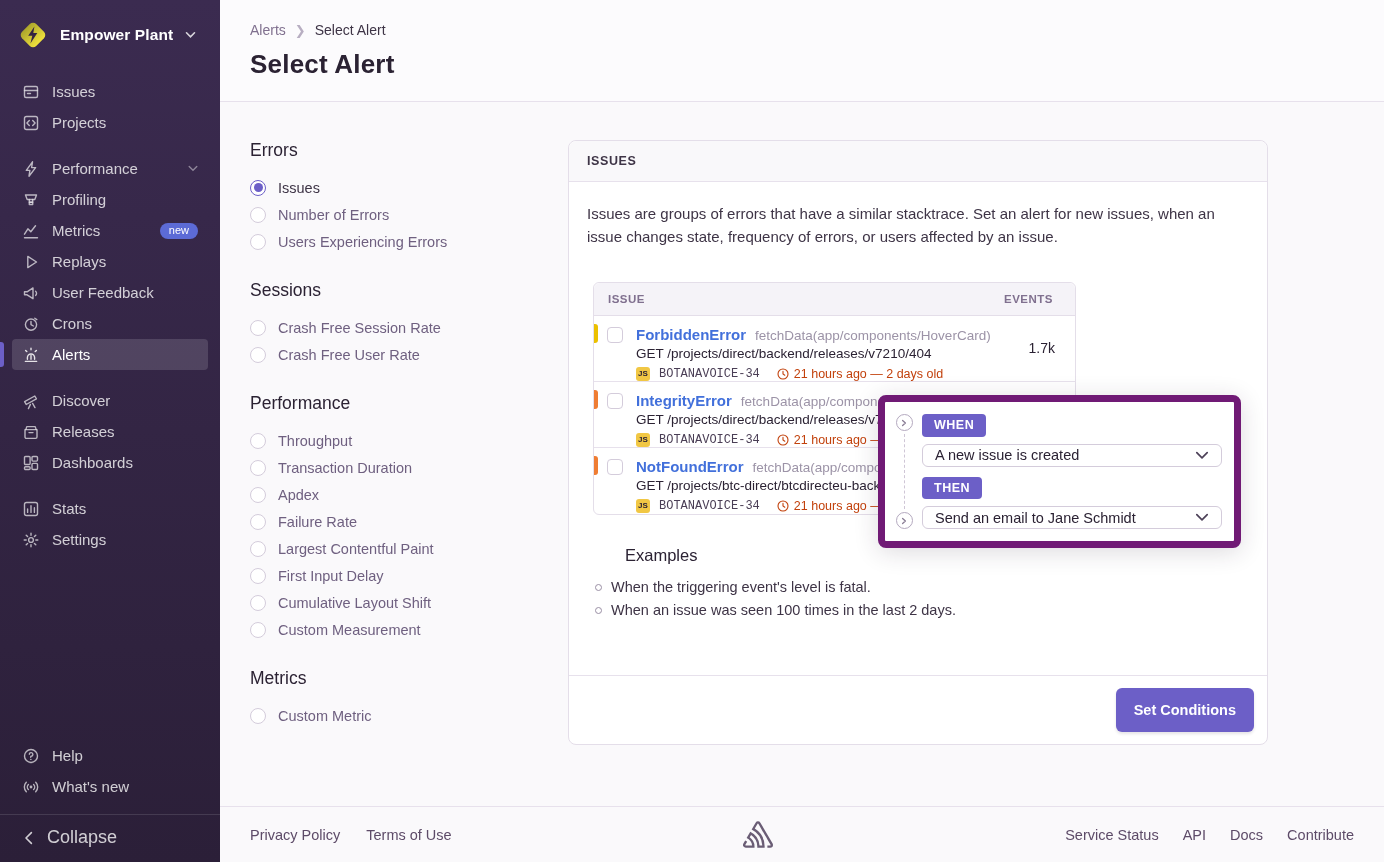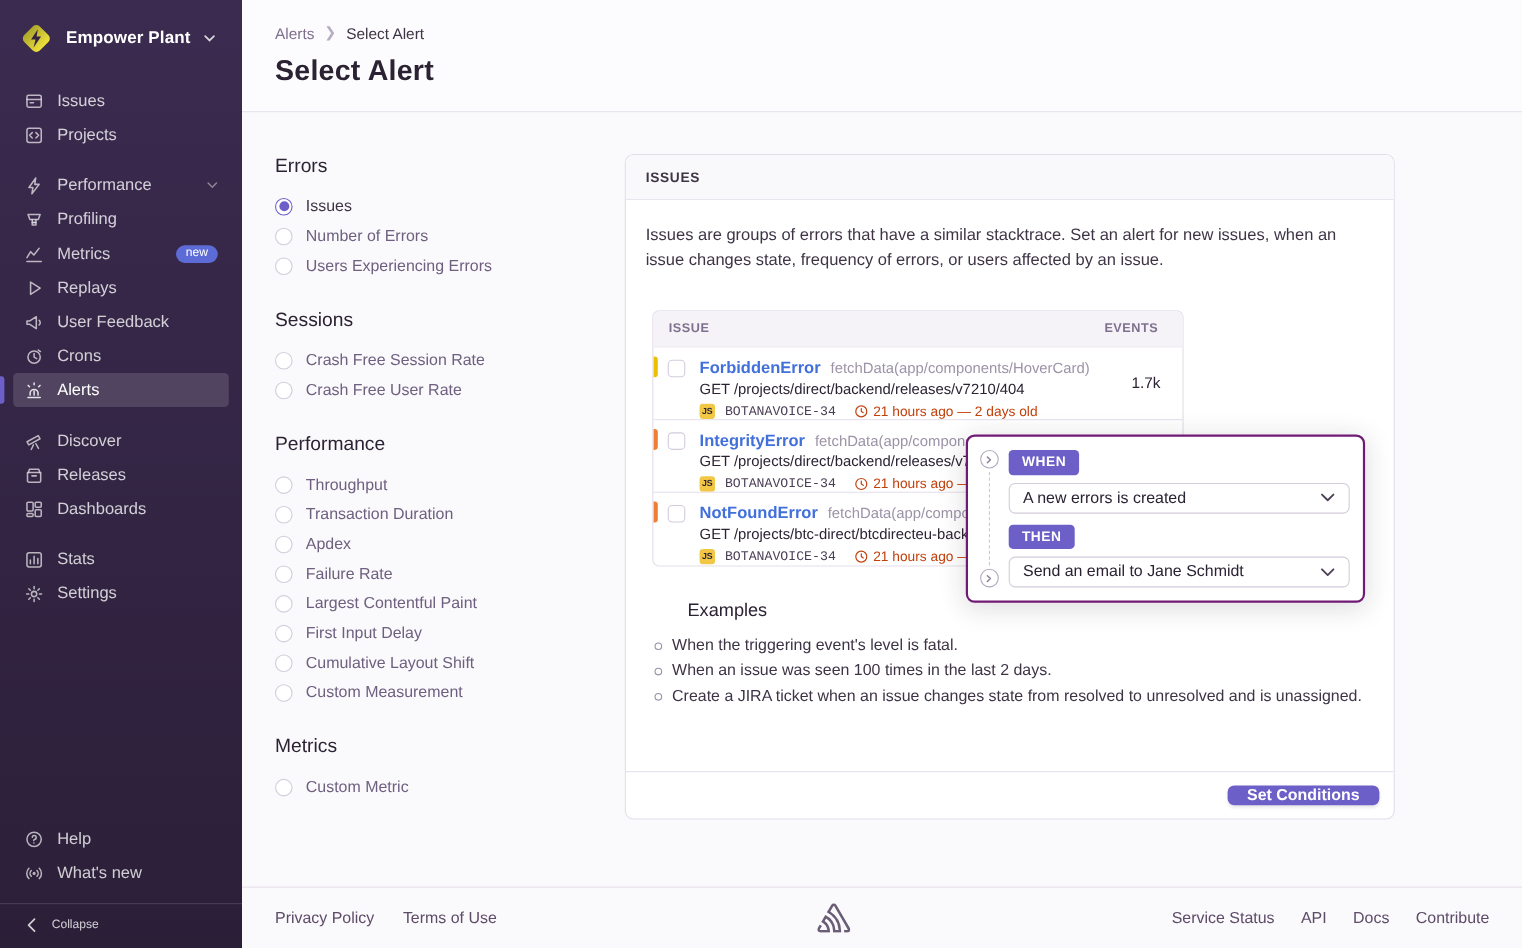--- a/index.html
+++ b/index.html
@@ -32,21 +32,21 @@
     background:#6C5FC7; border-radius:0 3px 3px 0;
   }
   .nav-badge {
     margin-left:auto; background:#5C6BD6; color:#fff; font-size:11px;
     padding:2.5px 9px; border-radius:20px; line-height:1;
   }
   .nav-chev { margin-left:auto; opacity:.55; }
   .sidebar-bottom { margin-top:auto; padding:0 12px; }
   .collapse-row {
     display:flex; align-items:center; gap:14px; border-top:1px solid rgba(255,255,255,0.12);
-    margin:12px -12px 0; padding:12px 24px 14px; font-size:11px; cursor:pointer;
+    margin:12px -12px 0; padding:12px 24px 14px; font-size:18px; cursor:pointer;
   }
   .ic { width:18px; height:18px; display:block; }
   svg { display:block; }
 
   
   .main { flex:1; display:flex; flex-direction:column; min-width:0; }
   .page-header { background:#FCFBFD; border-bottom:1px solid #E7E1EC; padding:22px 30px 21px; }
   .breadcrumb { display:flex; align-items:center; gap:9px; font-size:14px; color:#80708F; }
   .breadcrumb .crumb-current { color:#3E3446; }
   .breadcrumb .sep { color:#B8AEC2; font-size:13px; }
@@ -117,28 +117,28 @@
     content:''; position:absolute; left:6px; top:8px; width:5px; height:5px;
     border:1.5px solid #9A8FA5; border-radius:50%;
   }
 
   .panel-footer {
     position:absolute; left:0; right:0; bottom:0; border-top:1px solid #E7E1EC;
     padding:12px 13px; display:flex; justify-content:flex-end;
   }
   .btn-primary {
     background:#6C5FC7; color:#fff; border:none; font-family:inherit;
-    font-size:14.5px; font-weight:700; padding:1px 18px; border-radius:6px; cursor:pointer;
+    font-size:14.5px; font-weight:700; padding:14px 18px; border-radius:6px; cursor:pointer;
     box-shadow:0 2px 3px rgba(43,34,51,0.12);
   }
 
   
   .rule-popup {
     position:absolute; left:309px; top:254px; width:363px; height:153px;
-    background:#fff; border:2px solid #701a75; border-radius:8px;
+    background:#fff; border:7px solid #701a75; border-radius:8px;
     box-shadow:0 4px 24px rgba(43,34,51,0.16); z-index:5;
     display:flex; gap:8px; padding:12px 12px 12px 9px;
   }
   .rail { width:20px; display:flex; flex-direction:column; align-items:center; }
   .rail-node {
     width:17px; height:17px; border-radius:50%; border:1px solid #B4A9BF;
     display:grid; place-items:center; color:#8A7E96; background:#fff; flex:0 0 17px;
   }
   .rail-dash { flex:1; border-left:1px dashed #CFC6D6; margin:3px 0; }
   .rule-rows { flex:1; display:flex; flex-direction:column; }
@@ -497,21 +497,20 @@
             </div>
             <span class="events-val"></span>
           </div>
         </div>
 
         <div class="examples">
           <div class="examples-title">Examples</div>
           <ul>
             <li>When the triggering event's level is fatal.</li>
             <li>When an issue was seen 100 times in the last 2 days.</li>
-            <li>Create a JIRA ticket when an issue changes state from resolved to unresolved and is unassigned.</li>
           </ul>
         </div>
       </div>
 
       <div class="panel-footer">
         <button class="btn-primary">Set Conditions</button>
       </div>
 
       <div class="rule-popup">
         <div class="rail">
@@ -523,21 +522,21 @@
           <span class="rail-dash"></span>
           <span class="rail-node">
             <svg width="8" height="8" viewBox="0 0 8 8" fill="none" stroke="currentColor" stroke-width="1.3" stroke-linecap="round" stroke-linejoin="round">
                 <path d="M2.6 1.4L5.4 4 2.6 6.6"></path>
               </svg>
           </span>
         </div>
         <div class="rule-rows">
           <span class="rule-badge">WHEN</span>
           <div class="rule-select">
-            <span>A new errors is created</span>
+            <span>A new issue is created</span>
             <svg width="14" height="9" viewBox="0 0 14 9" fill="none" stroke="#4D4158" stroke-width="1.7" stroke-linecap="round" stroke-linejoin="round">
                 <path d="M1.8 1.6L7 6.8l5.2-5.2"></path>
               </svg>
           </div>
           <span class="rule-badge">THEN</span>
           <div class="rule-select">
             <span>Send an email to Jane Schmidt</span>
             <svg width="14" height="9" viewBox="0 0 14 9" fill="none" stroke="#4D4158" stroke-width="1.7" stroke-linecap="round" stroke-linejoin="round">
                 <path d="M1.8 1.6L7 6.8l5.2-5.2"></path>
               </svg>

